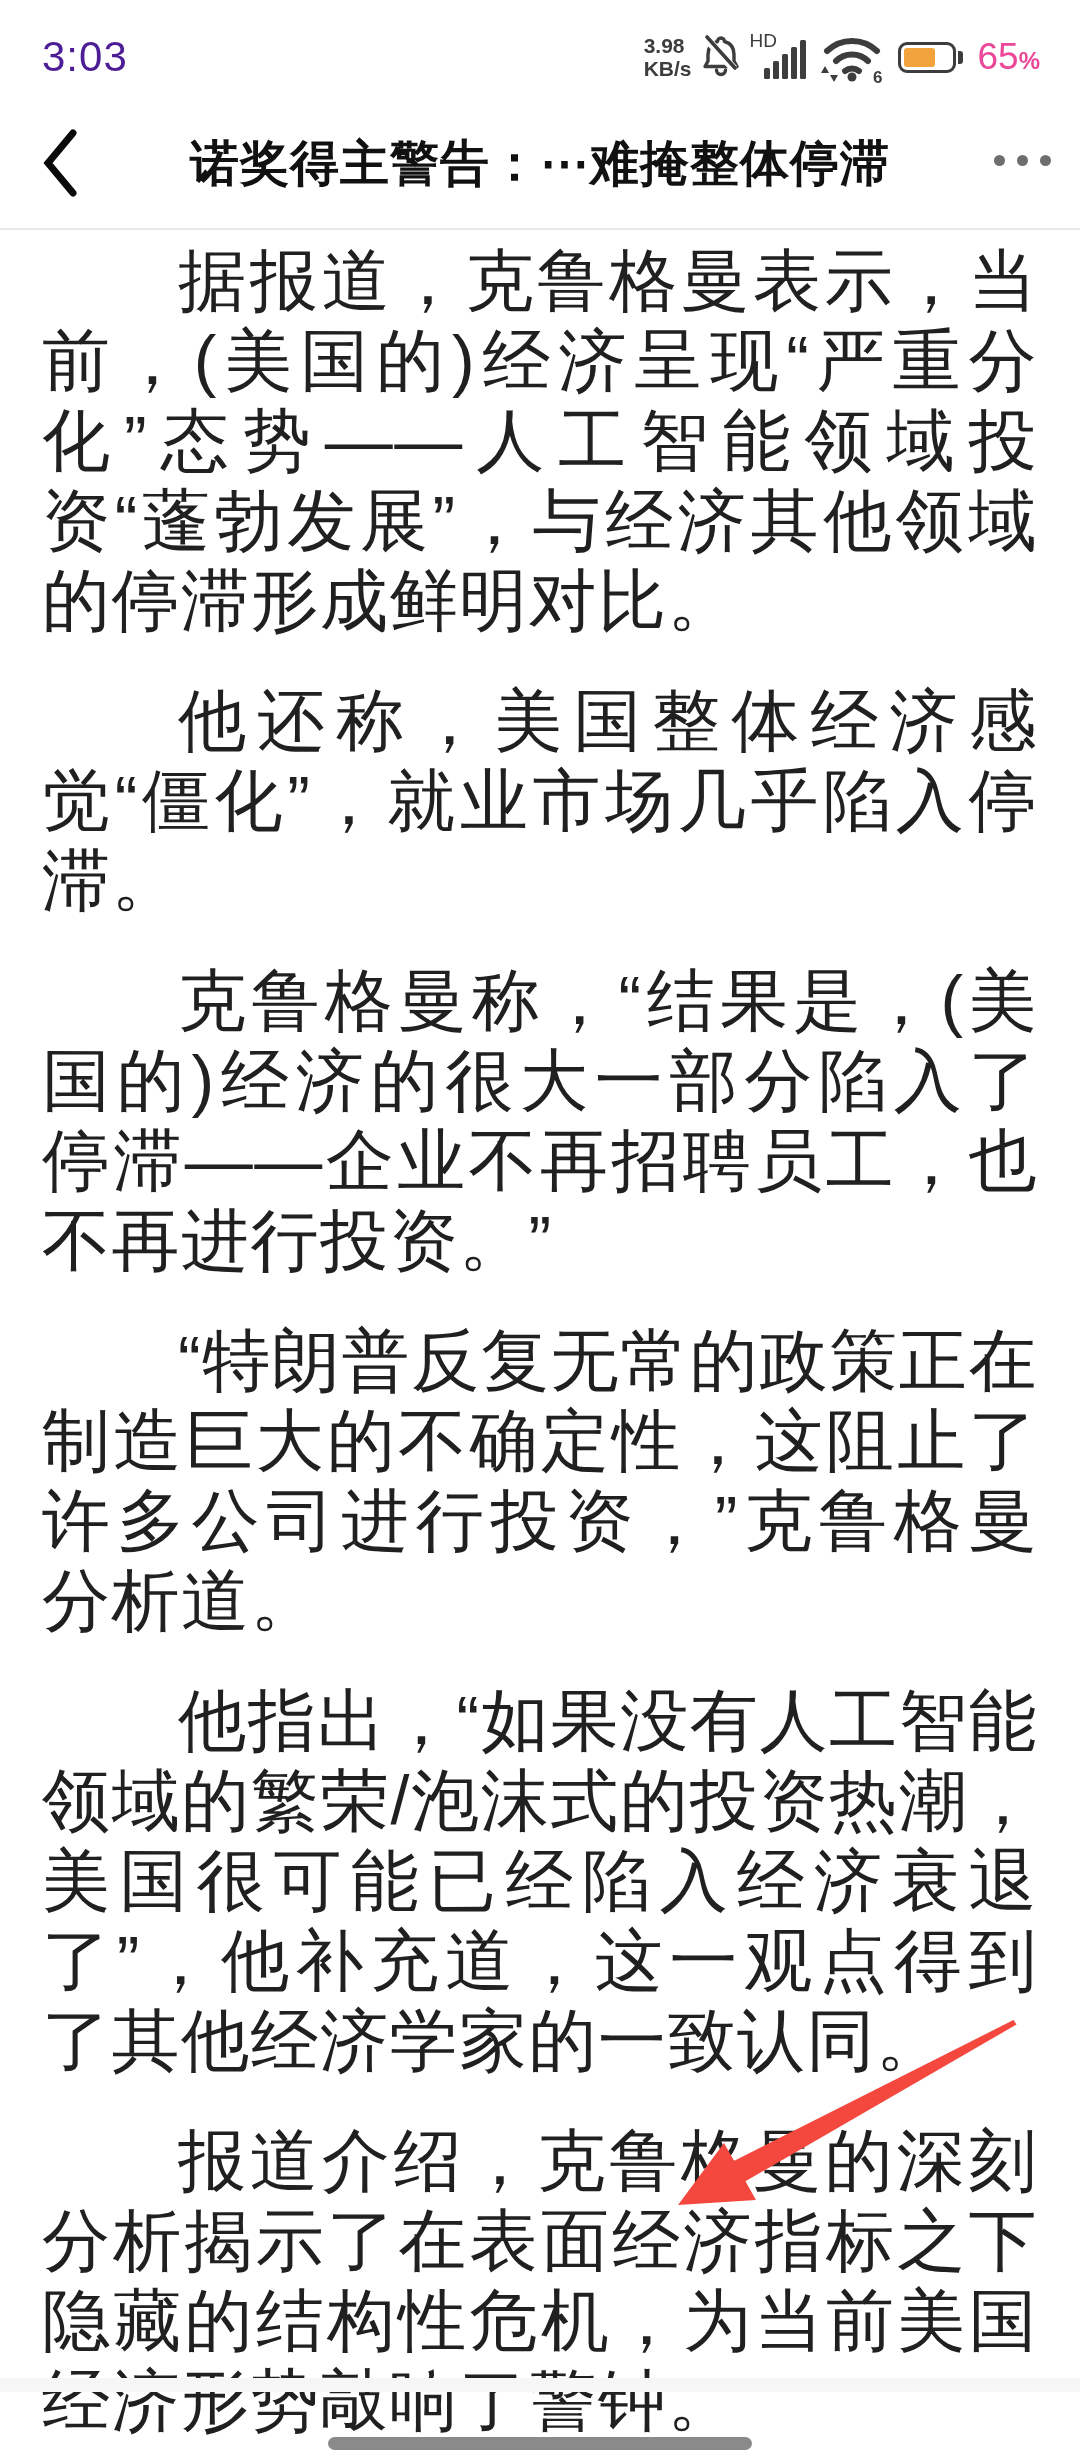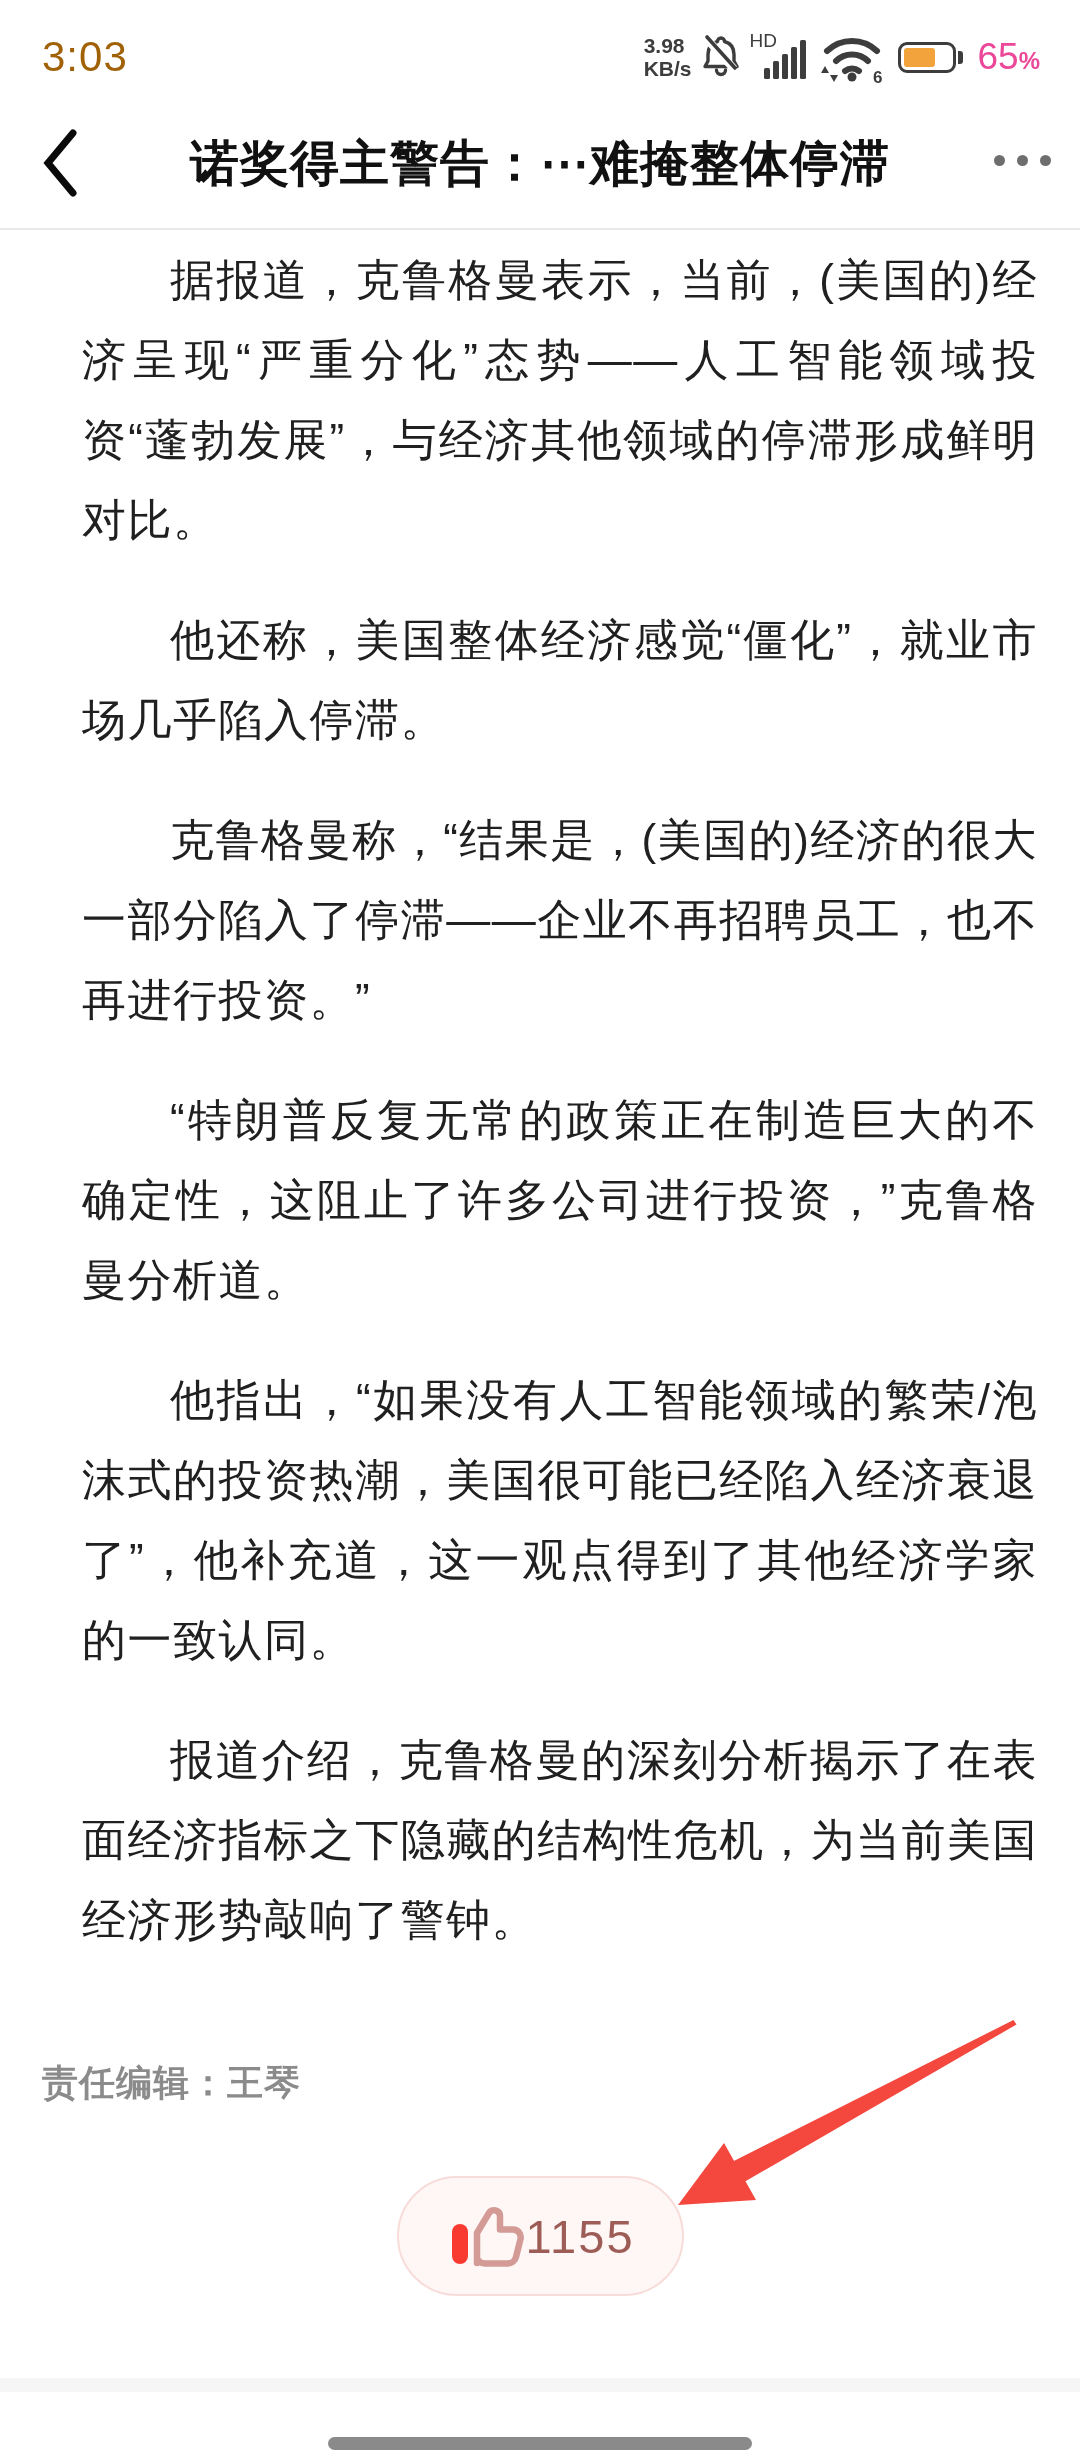--- a/index.html
+++ b/index.html
@@ -9,21 +9,21 @@
     position:relative; width:1080px; height:2460px;
     background:#ffffff; overflow:hidden; margin:0 auto;
   }
 
   
   .status-bar {
     position:absolute; top:0; left:0; right:0; height:100px;
     display:flex; align-items:center; justify-content:space-between;
     padding:14px 40px 0 42px; color:#3d3d3d;
   }
-  .status-time { font-size:42px; font-weight:500; letter-spacing:1px; color:#a16207; }
+  .status-time { font-size:42px; font-weight:500; letter-spacing:1px; color:#4c1d95; }
   .status-right { display:flex; align-items:center; gap:11px; }
   .net-speed { display:flex; flex-direction:column; line-height:23px;
     font-size:21px; font-weight:700; color:#3d3d3d; }
   .sig-wrap { position:relative; width:56px; height:48px; }
   .sig-hd { position:absolute; top:-3px; left:0; font-size:19px; font-weight:400; }
   .sig-bars { position:absolute; bottom:2px; right:0; display:flex; align-items:flex-end; gap:3px; }
   .sig-bars i { display:block; width:6px; background:#3d3d3d; border-radius:1.5px; }
   .battery { display:flex; align-items:center; }
   .battery-body { position:relative; width:58px; height:31px;
     border:3.5px solid #3d3d3d; border-radius:9px; background:#fff; }
@@ -48,23 +48,23 @@
     white-space:nowrap; overflow:hidden;
   }
   .menu-btn { position:absolute; right:18px; top:20px; width:80px; height:80px;
     display:flex; align-items:center; justify-content:center; gap:12px;
     background:none; border:none; cursor:pointer; }
   .menu-btn i { width:11px; height:11px; border-radius:50%; background:#6e6e6e; display:block; }
 
   
   .article { position:absolute; top:232px; left:0; right:0; padding:8px 42px 0 42px; }
   .article p {
-    font-size:44px; line-height:80px; color:#202020; font-weight:500;
+    font-size:68px; line-height:80px; color:#202020; font-weight:500;
     letter-spacing:1.5px; text-align:justify; text-align-last:left;
-    text-indent:2em; margin-bottom:40px;margin-left:40px;
+    text-indent:2em; margin-bottom:40px;
   }
   .editor-line { margin-top:100px; font-size:36px; line-height:46px;
     color:#8b8b8b; font-weight:700; letter-spacing:1px; }
 
   
   .like-btn {
     display:flex; align-items:center; justify-content:center; 
     width:287px; height:120px; margin:70px auto 0 auto;
     background:#fef7f6; border:2px solid #f7dcd9; border-radius:62px;
     cursor:pointer;

